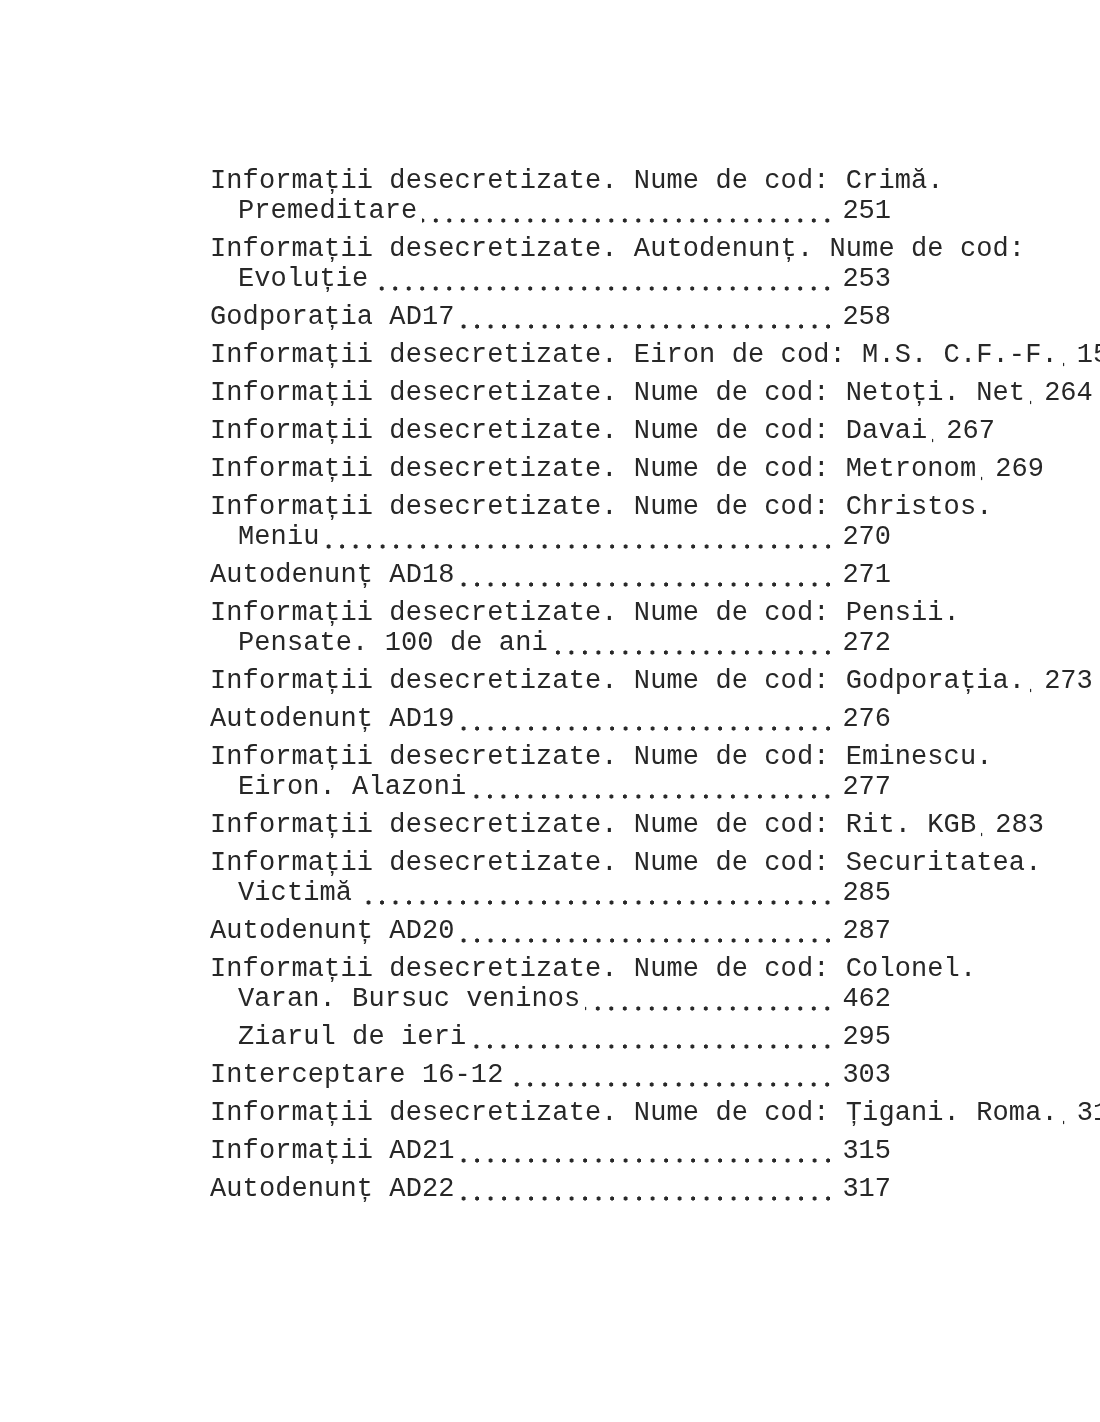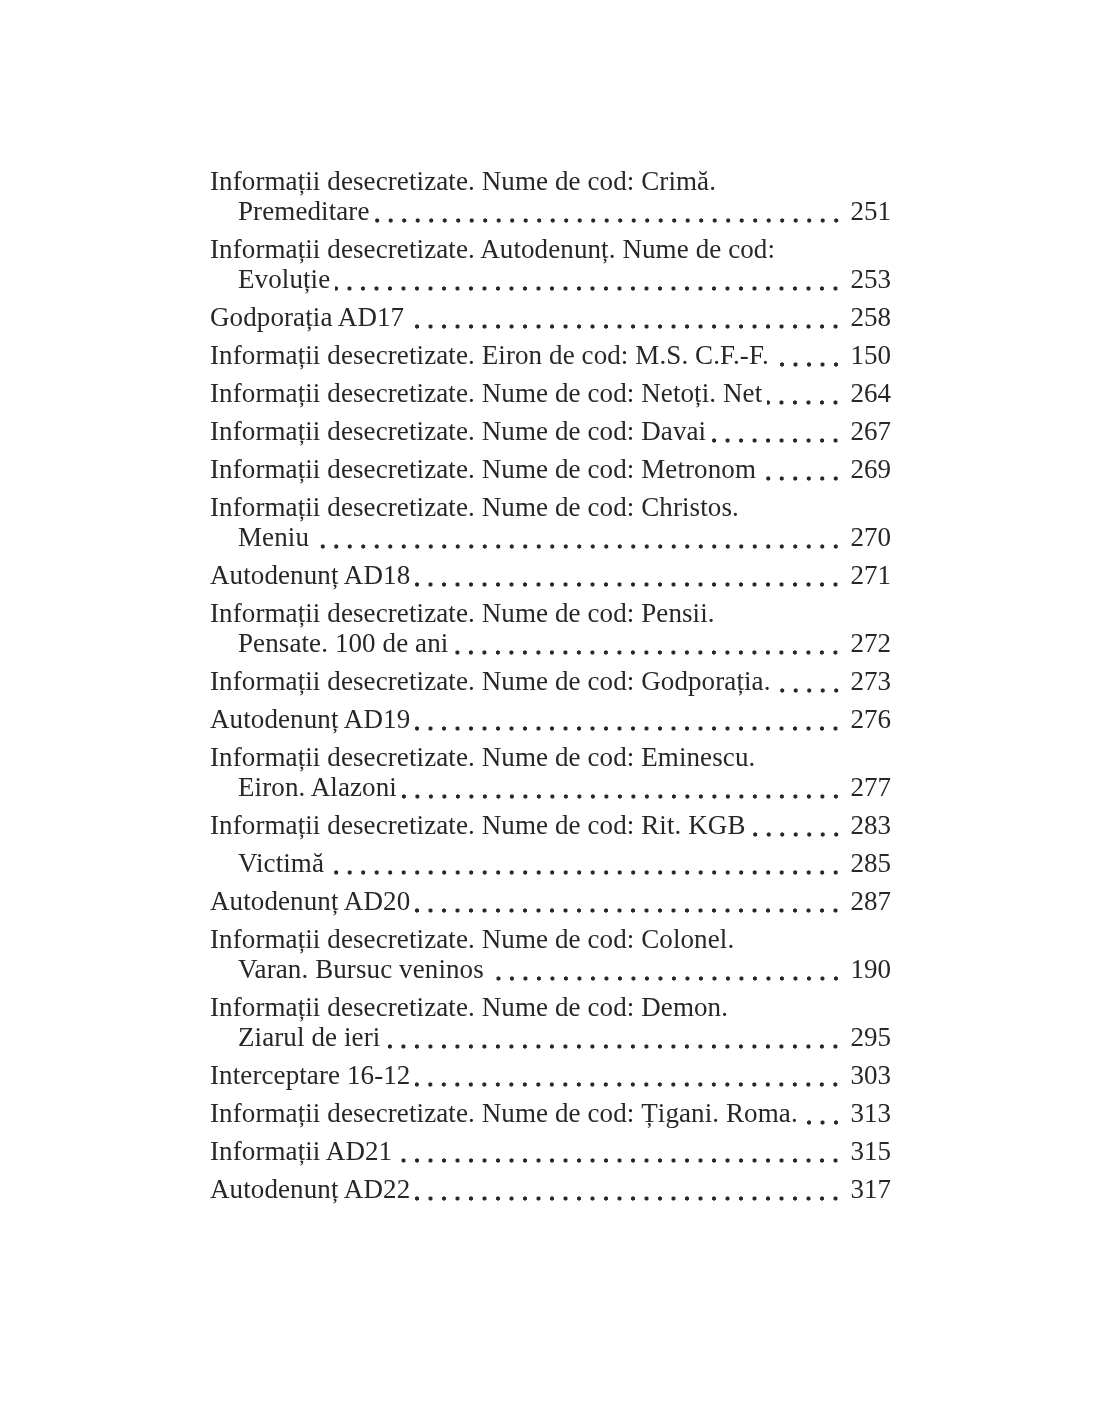--- a/index.html
+++ b/index.html
@@ -24,20 +24,21 @@
     width: 681px;
   }
   .entry {
     margin-bottom: 8px;
   }
   .row {
     display: flex;
     align-items: baseline;
     line-height: 30px;
     white-space: nowrap;
+    font-family: Liberation Mono, monospace;
   }
   .row.cont {
     padding-left: 28px;
     justify-content: space-between;
   }
   .title-text, .cont-text {
     flex: 0 0 auto;
     letter-spacing: 0.1px;
   }
   .leader {
@@ -166,47 +167,47 @@
         </div>
       </div>
       <div class="entry">
         <div class="row">
           <span class="title-text">Informații desecretizate. Nume de cod: Rit. KGB</span>
           <span class="leader"></span>
           <span class="page-num">283</span>
         </div>
       </div>
       <div class="entry">
+        <div class="row">
+          <span class="title-text">Informații desecretizate. Nume de cod: Securitatea.</span>
+        </div>
         <div class="row cont">
           <span class="cont-text">Victimă</span>
           <span class="leader"></span>
           <span class="page-num">285</span>
         </div>
       </div>
       <div class="entry">
         <div class="row">
           <span class="title-text">Autodenunț AD20</span>
           <span class="leader"></span>
           <span class="page-num">287</span>
         </div>
       </div>
       <div class="entry">
         <div class="row">
           <span class="title-text">Informații desecretizate. Nume de cod: Colonel.</span>
         </div>
         <div class="row cont">
           <span class="cont-text">Varan. Bursuc veninos</span>
           <span class="leader"></span>
-          <span class="page-num">190</span>
-        </div>
-      </div>
-      <div class="entry">
-        <div class="row">
-          <span class="title-text">Informații desecretizate. Nume de cod: Demon.</span>
-        </div>
+          <span class="page-num">462</span>
+        </div>
+      </div>
+      <div class="entry">
         <div class="row cont">
           <span class="cont-text">Ziarul de ieri</span>
           <span class="leader"></span>
           <span class="page-num">295</span>
         </div>
       </div>
       <div class="entry">
         <div class="row">
           <span class="title-text">Interceptare 16-12</span>
           <span class="leader"></span>

